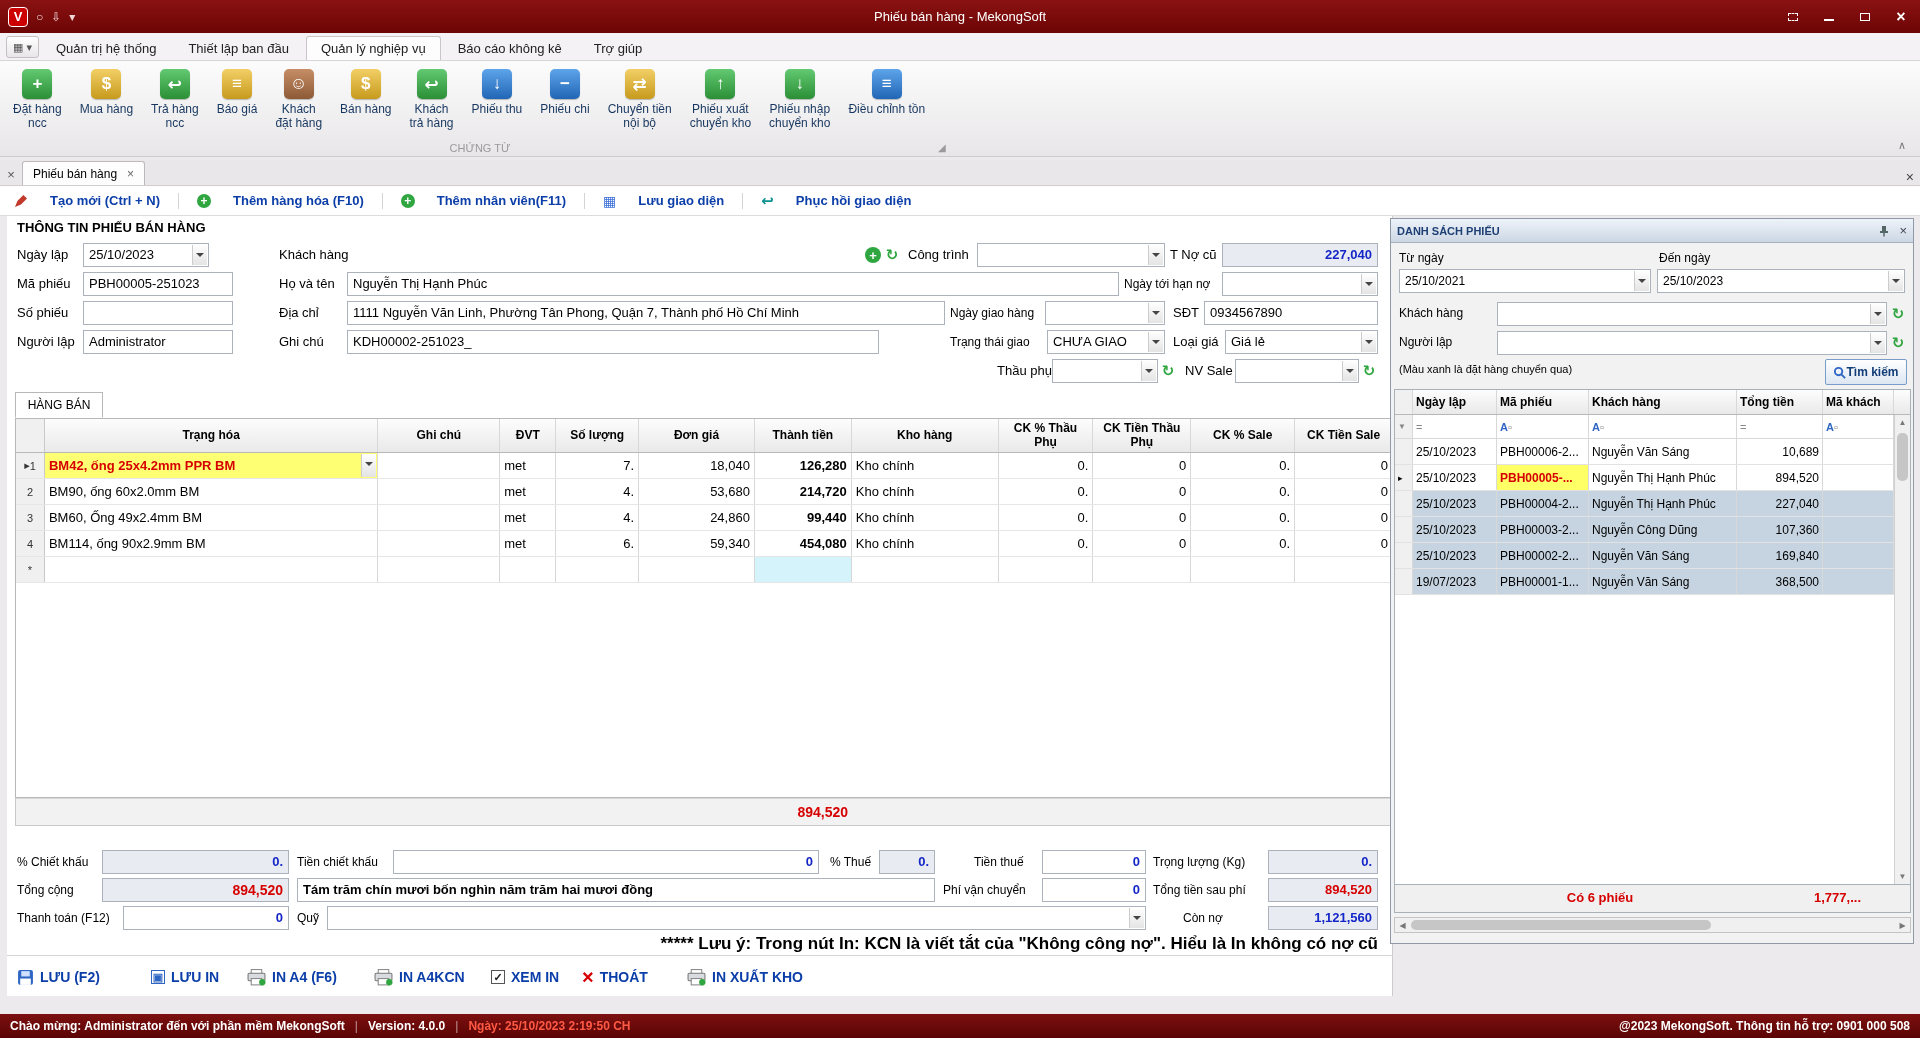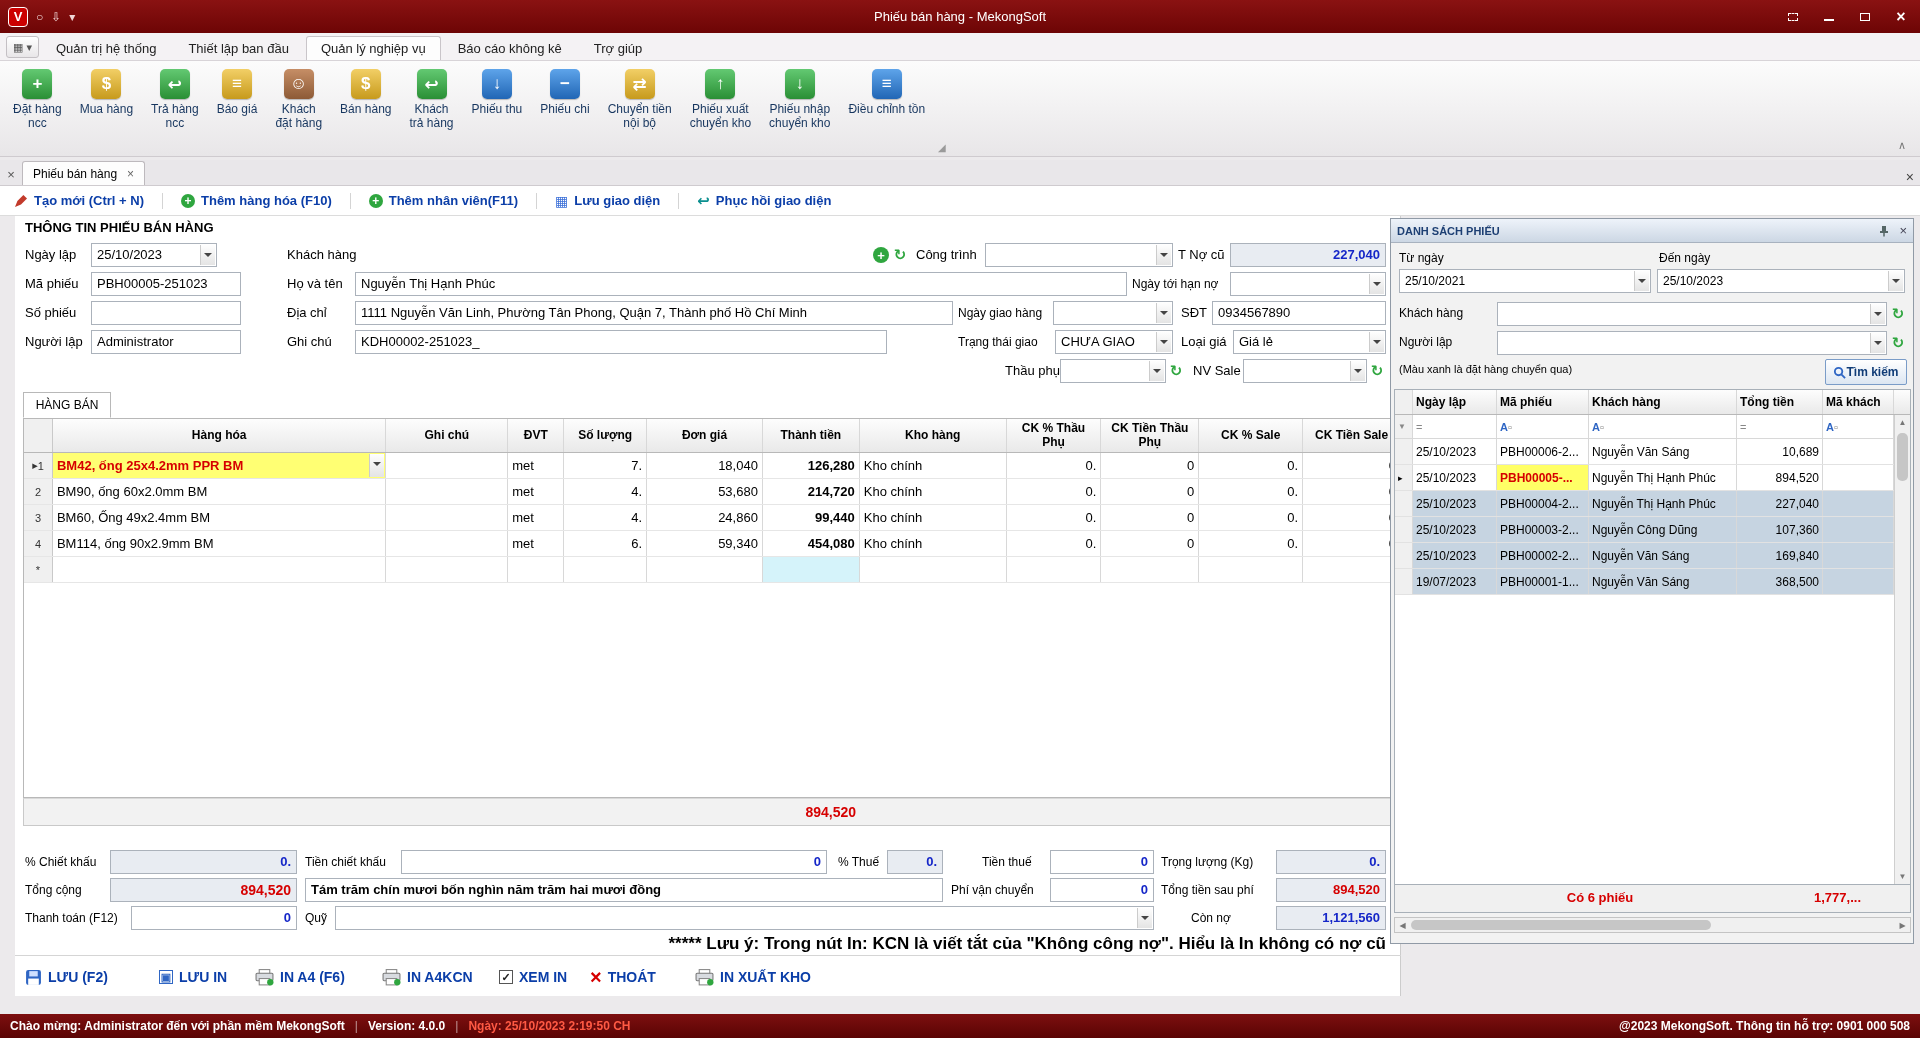--- a/index.html
+++ b/index.html
@@ -49,29 +49,29 @@
     border-bottom:1px solid #cfcbcf; display:flex; align-items:flex-end; }
   .dt-close { width:22px; height:22px; display:flex; align-items:center; justify-content:center; color:#555; font-size:13px; }
   .doctab { height:24px; background:#fdfdfd; border:1px solid #bdb9bd; border-bottom:none; border-radius:3px 3px 0 0;
     display:flex; align-items:center; gap:10px; padding:0 10px; font-size:12px; }
   .doctab .x { color:#666; font-size:12px; }
   .dt-right-close { margin-left:auto; margin-right:6px; color:#444; font-size:14px; }
 
   
   .actionbar { position:absolute; left:0; top:186px; width:1920px; height:30px; background:#fff;
     border-bottom:1px solid #dcdcdc; display:flex; align-items:center; padding-left:14px; }
-  .act { display:flex; align-items:center; gap:6px; font-weight:bold; color:#0b3ea8; font-size:13px; }
+  .act { display:flex; align-items:center; gap:22px; font-weight:bold; color:#0b3ea8; font-size:13px; }
   .act-sep { width:1px; height:16px; background:#d4d4d4; margin:0 18px; }
   .mini-plus { width:14px; height:14px; border-radius:50%; background:#2fa63f; color:#fff; font-size:12px; font-weight:bold;
     display:flex; align-items:center; justify-content:center; line-height:1; }
   .mini-grid { color:#3a6fd8; font-size:14px; line-height:1; }
   .mini-undo { color:#0b8f8f; font-size:15px; font-weight:bold; line-height:1; }
 
   
-  .leftpane { position:absolute; left:15px; top:216px; width:1386px; height:780px; background:#fff;
+  .leftpane { position:absolute; left:7px; top:216px; width:1386px; height:780px; background:#fff;
     border-right:1px solid #cccccc; }
   .sec-title { position:absolute; left:10px; top:4px; font-weight:bold; font-size:13px; }
   .lbl { position:absolute; height:24px; line-height:24px; font-size:13px; white-space:nowrap; }
   .box { position:absolute; height:24px; border:1px solid #abb2bb; background:#fff; font-size:13px;
     line-height:22px; padding:0 5px; overflow:hidden; white-space:nowrap; }
   .combo { padding-right:19px; }
   .dd { position:absolute; right:1px; top:1px; bottom:1px; width:15px;
     background:linear-gradient(#fefefe,#e4e4e4); border-left:1px solid #ccc; }
   .dd::after { content:""; position:absolute; left:3px; top:8px; border:4px solid transparent; border-top-color:#444; }
   .sel-text { background:#3399ff; color:#fff; padding:0 2px; }
@@ -256,20 +256,21 @@
     <div class="ri-item">
         <span class="ri-icon ic-g">↓</span>
         <span class="ri-label">Phiếu nhập
 chuyển kho</span>
       </div>
     <div class="ri-item">
         <span class="ri-icon ic-b">≡</span>
         <span class="ri-label">Điều chỉnh tồn</span>
       </div>
   </div>
+  <div class="ri-group-label">CHỨNG TỪ</div>
   <span class="ri-launcher">◢</span>
   <span class="ri-collapse">∧</span>
 </div>
 
 <div class="doctabs">
   <span class="dt-close">×</span>
   <div class="doctab">
     <span>Phiếu bán hàng</span>
     <span class="x">×</span>
   </div>
@@ -347,21 +348,21 @@
   <div class="box combo" style="left:1045px;top:143px;width:106px"><span></span><span class="dd"></span></div>
   <span class="ref-icon" style="left:1152px;top:143px">↻</span>
   <span class="lbl" style="left:1178px;top:143px">NV Sale</span>
   <div class="box combo" style="left:1228px;top:143px;width:124px"><span></span><span class="dd"></span></div>
   <span class="ref-icon" style="left:1353px;top:143px">↻</span>
 
   <div class="hb-tab">HÀNG BÁN</div>
   <div class="sgrid">
     <div class="sg-head">
       <div class="sg-ind"></div>
-      <div class="cell hc c1">Hàng hóa</div>
+      <div class="cell hc c1">Trạng hóa</div>
       <div class="cell hc c2">Ghi chú</div>
       <div class="cell hc c3">ĐVT</div>
       <div class="cell hc c4">Số lượng</div>
       <div class="cell hc c5">Đơn giá</div>
       <div class="cell hc c6">Thành tiền</div>
       <div class="cell hc c7">Kho hàng</div>
       <div class="cell hc c8">CK % Thầu Phụ</div>
       <div class="cell hc c9">CK Tiền Thầu Phụ</div>
       <div class="cell hc c10">CK % Sale</div>
       <div class="cell hc c11">CK Tiền Sale</div>

